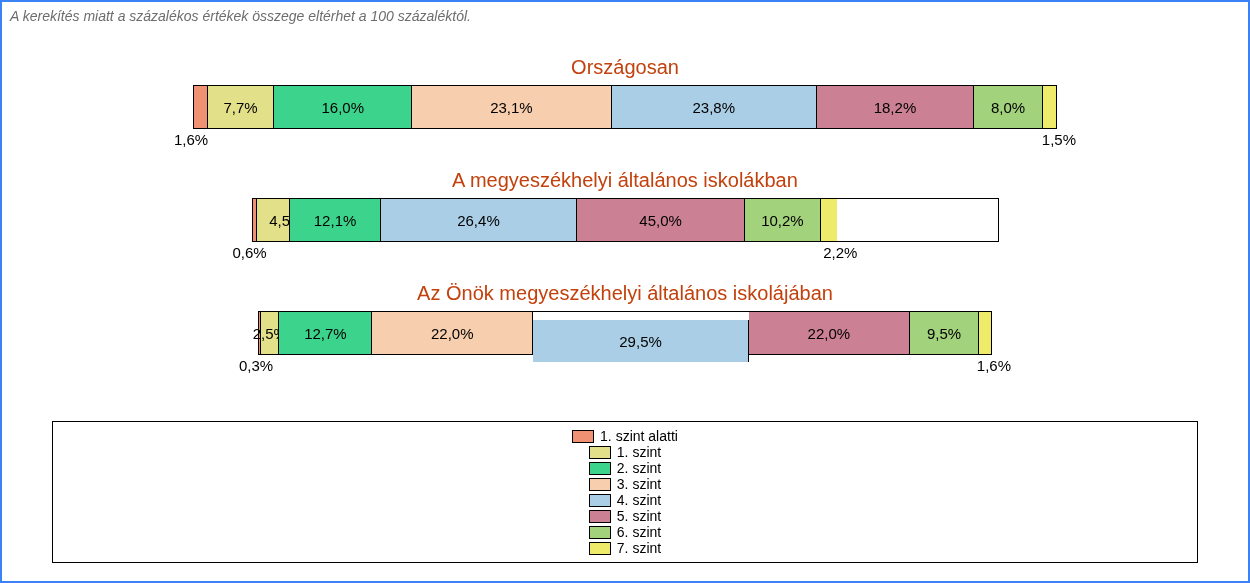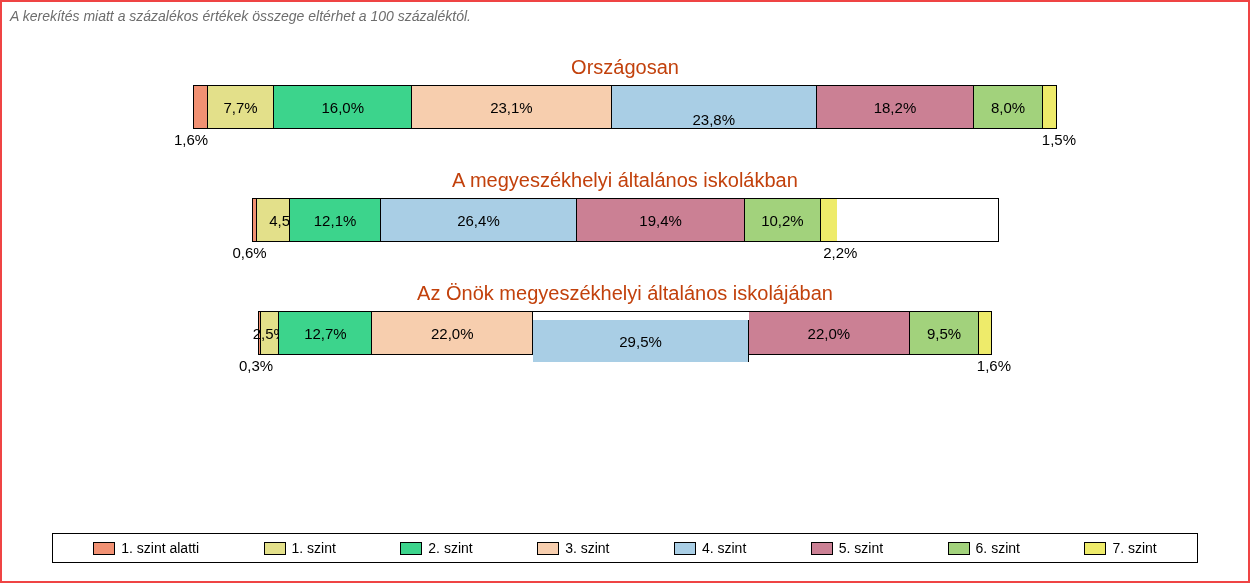--- a/index.html
+++ b/index.html
@@ -5,21 +5,21 @@
   * { box-sizing: border-box; }
   body {
     margin: 0;
     padding: 0;
     font-family: Arial, sans-serif;
     background: #fff;
     width: 1250px;
     height: 583px;
   }
   .chart-container {
-    border: 2px solid #ef4444;
+    border: 2px solid #3b82f6;
     width: 1250px;
     height: 583px;
     position: relative;
     background: #fff;
   }
   .note {
     font-style: italic;
     color: #6d6d6d;
     font-size: 14px;
     padding: 6px 8px 2px 8px;
@@ -85,24 +85,25 @@
   .c6 { background: #a2d27c; }
   .c7 { background: #eeeb6a; }
   .legend {
     position: absolute;
     bottom: 18px;
     left: 50px;
     right: 50px;
     border: 1px solid #000;
     display: flex;
     justify-content: space-around;
-    align-items: flex-end;
+    align-items: center;
     padding: 6px 8px;
     font-size: 14px;
     background: #fff;
+    flex-direction: column;
   }
   .legend-item {
     display: flex;
     align-items: center;
     gap: 6px;
   }
   .swatch {
     width: 22px;
     height: 13px;
     border: 1px solid #000;
@@ -125,21 +126,21 @@
           </div>
           <div class="seg c1" style="width: 7.70771%;">
             <span>7,7%</span>
           </div>
           <div class="seg c2" style="width: 16.016%;">
             <span>16,0%</span>
           </div>
           <div class="seg c3" style="width: 23.1231%;">
             <span>23,1%</span>
           </div>
-          <div class="seg c4" style="width: 23.8238%; align-items: flex-end;">
+          <div class="seg c4" style="width: 23.8238%;">
             <span>23,8%</span>
           </div>
           <div class="seg c5" style="width: 18.2182%;">
             <span>18,2%</span>
           </div>
           <div class="seg c6" style="width: 8.00801%;">
             <span>8,0%</span>
           </div>
           <div class="seg c7" style="width: 1.5015%;">
             <span class="outside-right">1,5%</span>
@@ -157,21 +158,21 @@
           <div class="seg c1" style="width: 4.5%; padding-left: 26px;">
             <span>4,5%</span>
           </div>
           <div class="seg c2" style="width: 12.1%;">
             <span>12,1%</span>
           </div>
           <div class="seg c4" style="width: 26.4%;">
             <span>26,4%</span>
           </div>
           <div class="seg c5" style="width: 22.5%;">
-            <span>19,4%</span>
+            <span>45,0%</span>
           </div>
           <div class="seg c6" style="width: 10.2%;">
             <span>10,2%</span>
           </div>
           <div class="seg c7" style="width: 2.2%;">
             <span class="outside-right">2,2%</span>
           </div>
         </div>
     </div>
     <div class="below-spacer"></div>

